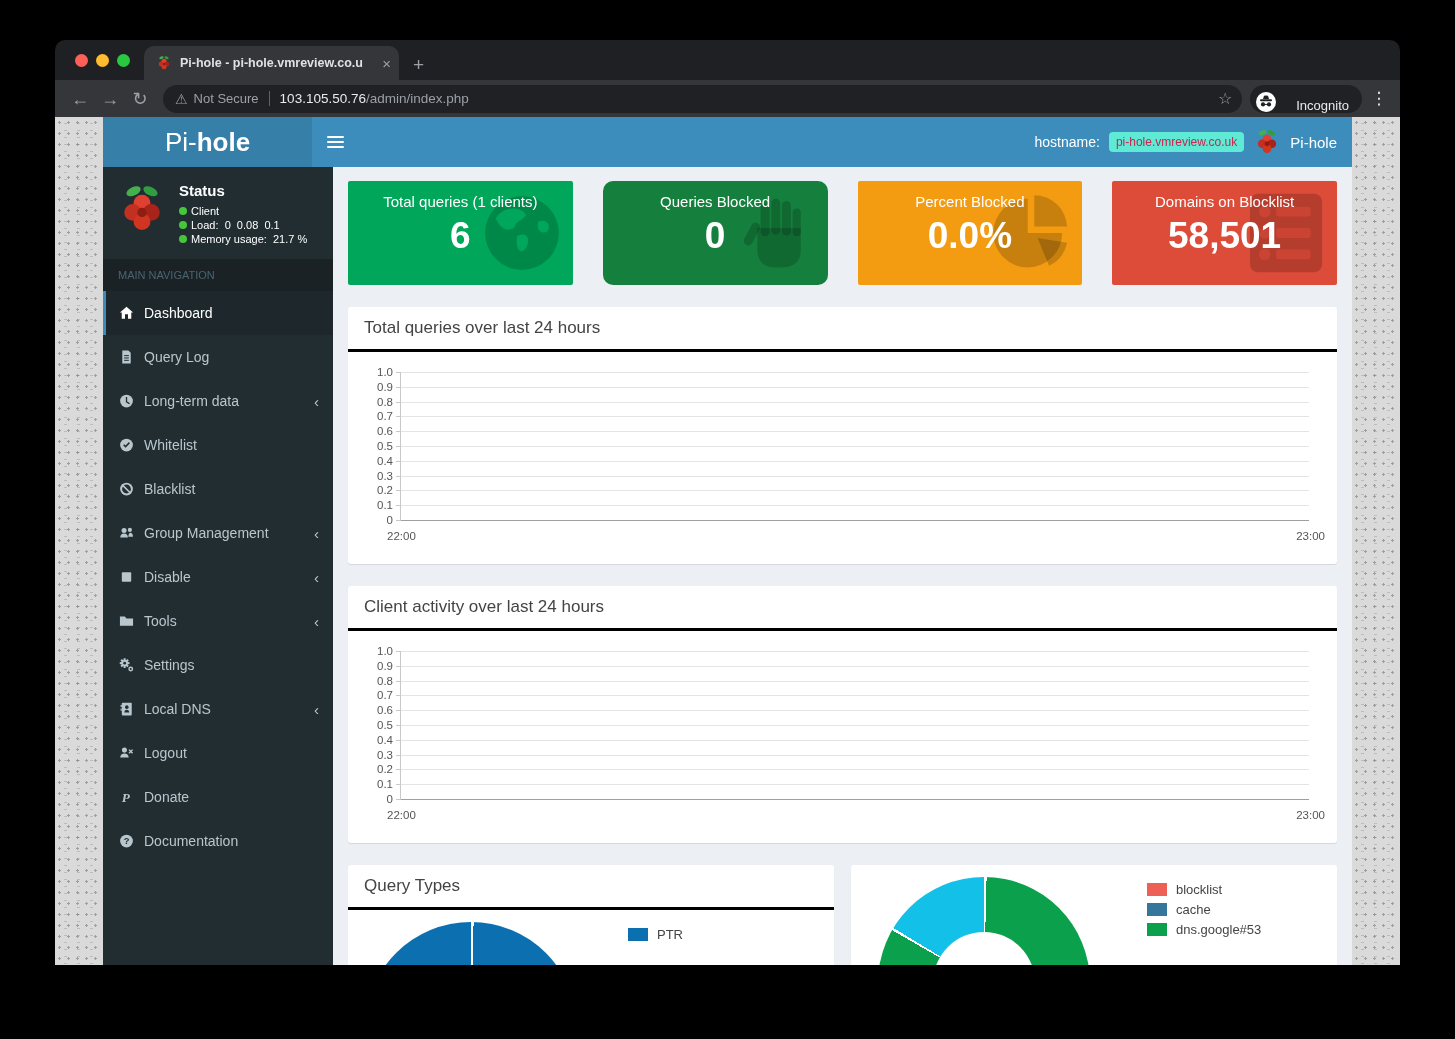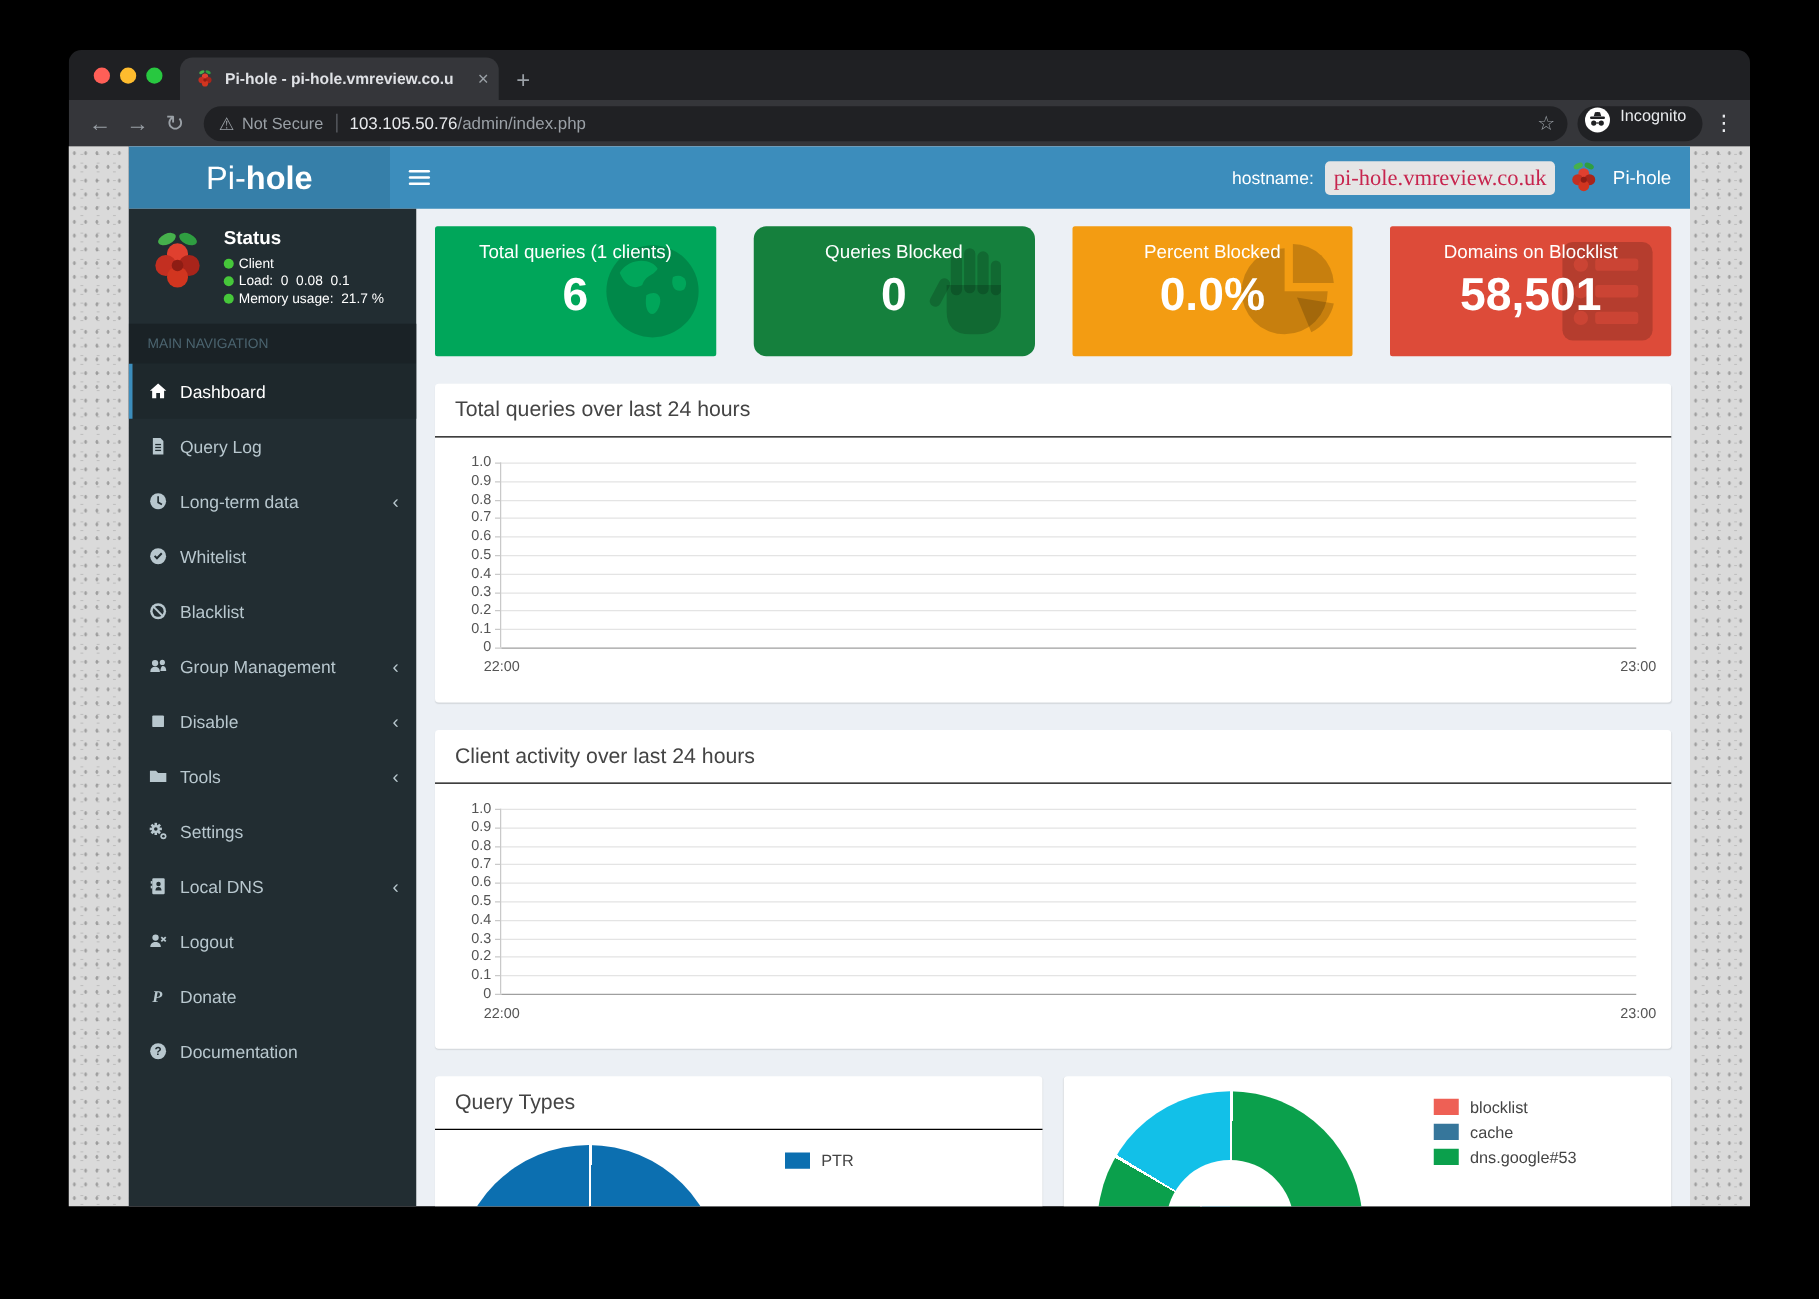--- a/index.html
+++ b/index.html
@@ -24,36 +24,36 @@
   .newtab{color:#9aa0a6;font-size:19px;margin:0 0 6px 14px;line-height:1;}
   .toolbar{height:37px;background:#35363a;display:flex;align-items:center;padding:0 10px;}
   .navbtn{color:#9aa0a6;font-size:18px;width:30px;text-align:center;line-height:1;}
   .omnibox{flex:1;height:28px;margin:0 8px;background:#202124;border-radius:14px;display:flex;align-items:center;padding:0 10px 0 12px;}
   .warn{color:#9aa0a6;font-size:14px;margin-right:6px;}
   .notsecure{color:#9aa0a6;font-size:13px;}
   .omnisep{width:1px;height:15px;background:#5f6368;margin:0 10px;}
   .urlhost{color:#e8eaed;font-size:13.5px;}
   .urlpath{color:#9aa0a6;font-size:13.5px;text-align:right;}
   .star{margin-left:auto;color:#9aa0a6;font-size:16px;}
-  .incog{height:28px;background:#202124;border-radius:14px;display:flex;align-items:flex-start;gap:7px;padding:0 13px 0 5px;margin-right:6px;}
+  .incog{height:28px;background:#202124;border-radius:14px;display:flex;align-items:flex-end;gap:19px;padding:0 13px 0 5px;margin-right:6px;}
   .incog-txt{color:#e8eaed;font-size:13px;}
   .kebab{color:#e8eaed;font-size:17px;width:22px;text-align:center;}
 
   
   .viewport{position:absolute;left:103px;top:117px;width:1249px;height:848px;background:#ecf0f5;overflow:hidden;}
 
   .page-header{height:50px;display:flex;}
   .brand{width:209px;background:#367fa9;color:#fff;display:flex;align-items:center;justify-content:center;font-size:26px;font-weight:300;}
   .brand b{font-weight:700;}
   .navbar{flex:1;background:#3c8dbc;display:flex;align-items:center;padding:0 15px;}
   .burger{display:flex;flex-direction:column;gap:3px;}
   .burger span{width:17px;height:2px;background:#fff;border-radius:1px;}
   .nav-right{margin-left:auto;display:flex;align-items:center;gap:9px;}
   .hostlabel{color:#fff;font-size:14px;}
-  .hostcode{font-family:Liberation Serif, serif;font-size:18px;color:#c7254e;background:#e5e5e5;border-radius:4px;padding:3px 7px;}
+  .hostcode{font-family:Liberation Sans, sans-serif;font-size:12px;color:#c7254e;background:#5eead4;border-radius:4px;padding:3px 7px;}
   .appname{color:#fff;font-size:15px;}
 
   .page-body{display:flex;height:798px;}
 
   
   .sidebar{width:230px;background:#222d32;flex-shrink:0;}
   .status{display:flex;gap:10px;padding:13px 12px 14px 12px;}
   .status-info{color:#fff;}
   .status-title{font-size:15px;font-weight:700;margin:2px 0 6px 0;}
   .status-row{font-size:11px;display:flex;align-items:center;gap:4px;margin-top:2px;white-space:pre;}
@@ -68,21 +68,21 @@
 
   
   .content{flex:1;padding:14px 15px 0 15px;min-width:0;}
   .cards{display:flex;gap:30px;text-align:center;}
   .card{flex:1;height:104px;border-radius:2px;position:relative;color:#fff;padding:12px 15px;box-sizing:border-box;overflow:hidden;}
   .card-title{font-size:15px;position:relative;z-index:2;}
   .card-value{font-size:37px;font-weight:700;margin-top:7px;line-height:1;position:relative;z-index:2;}
   .card-icon{position:absolute;right:10px;top:11px;height:82px;width:82px;z-index:1;}
 
   .panel{background:#fff;border-radius:3px;box-shadow:0 1px 1px rgba(0,0,0,.1);margin-top:22px;}
-  .panel-h{padding:11px 16px;font-size:17px;color:#444;border-bottom:1px solid #000000;}
+  .panel-h{padding:11px 16px;font-size:17px;color:#444;border-bottom:3px solid #000000;}
   .panel-b{padding:12px 16px 18px 16px;position:relative;}
 
   .lineplot{position:relative;height:148px;margin:8px 12px 26px 36px;border-left:1px solid #c9c9c9;}
   .grow{position:absolute;left:0;right:0;height:1px;background:#e4e4e4;}
   .grow.base{background:#9f9f9f;}
   .grow .yl{position:absolute;left:-38px;top:0;width:30px;text-align:right;transform:translateY(-50%);font-size:11.5px;color:#555;background:transparent;}
   .grow .tick{position:absolute;left:-5px;top:0;width:5px;height:1px;background:#c9c9c9;}
   .xl{position:absolute;bottom:-22px;font-size:11.5px;color:#555;}
   .xl.first{left:-14px}.xl.last{right:-16px}
 

